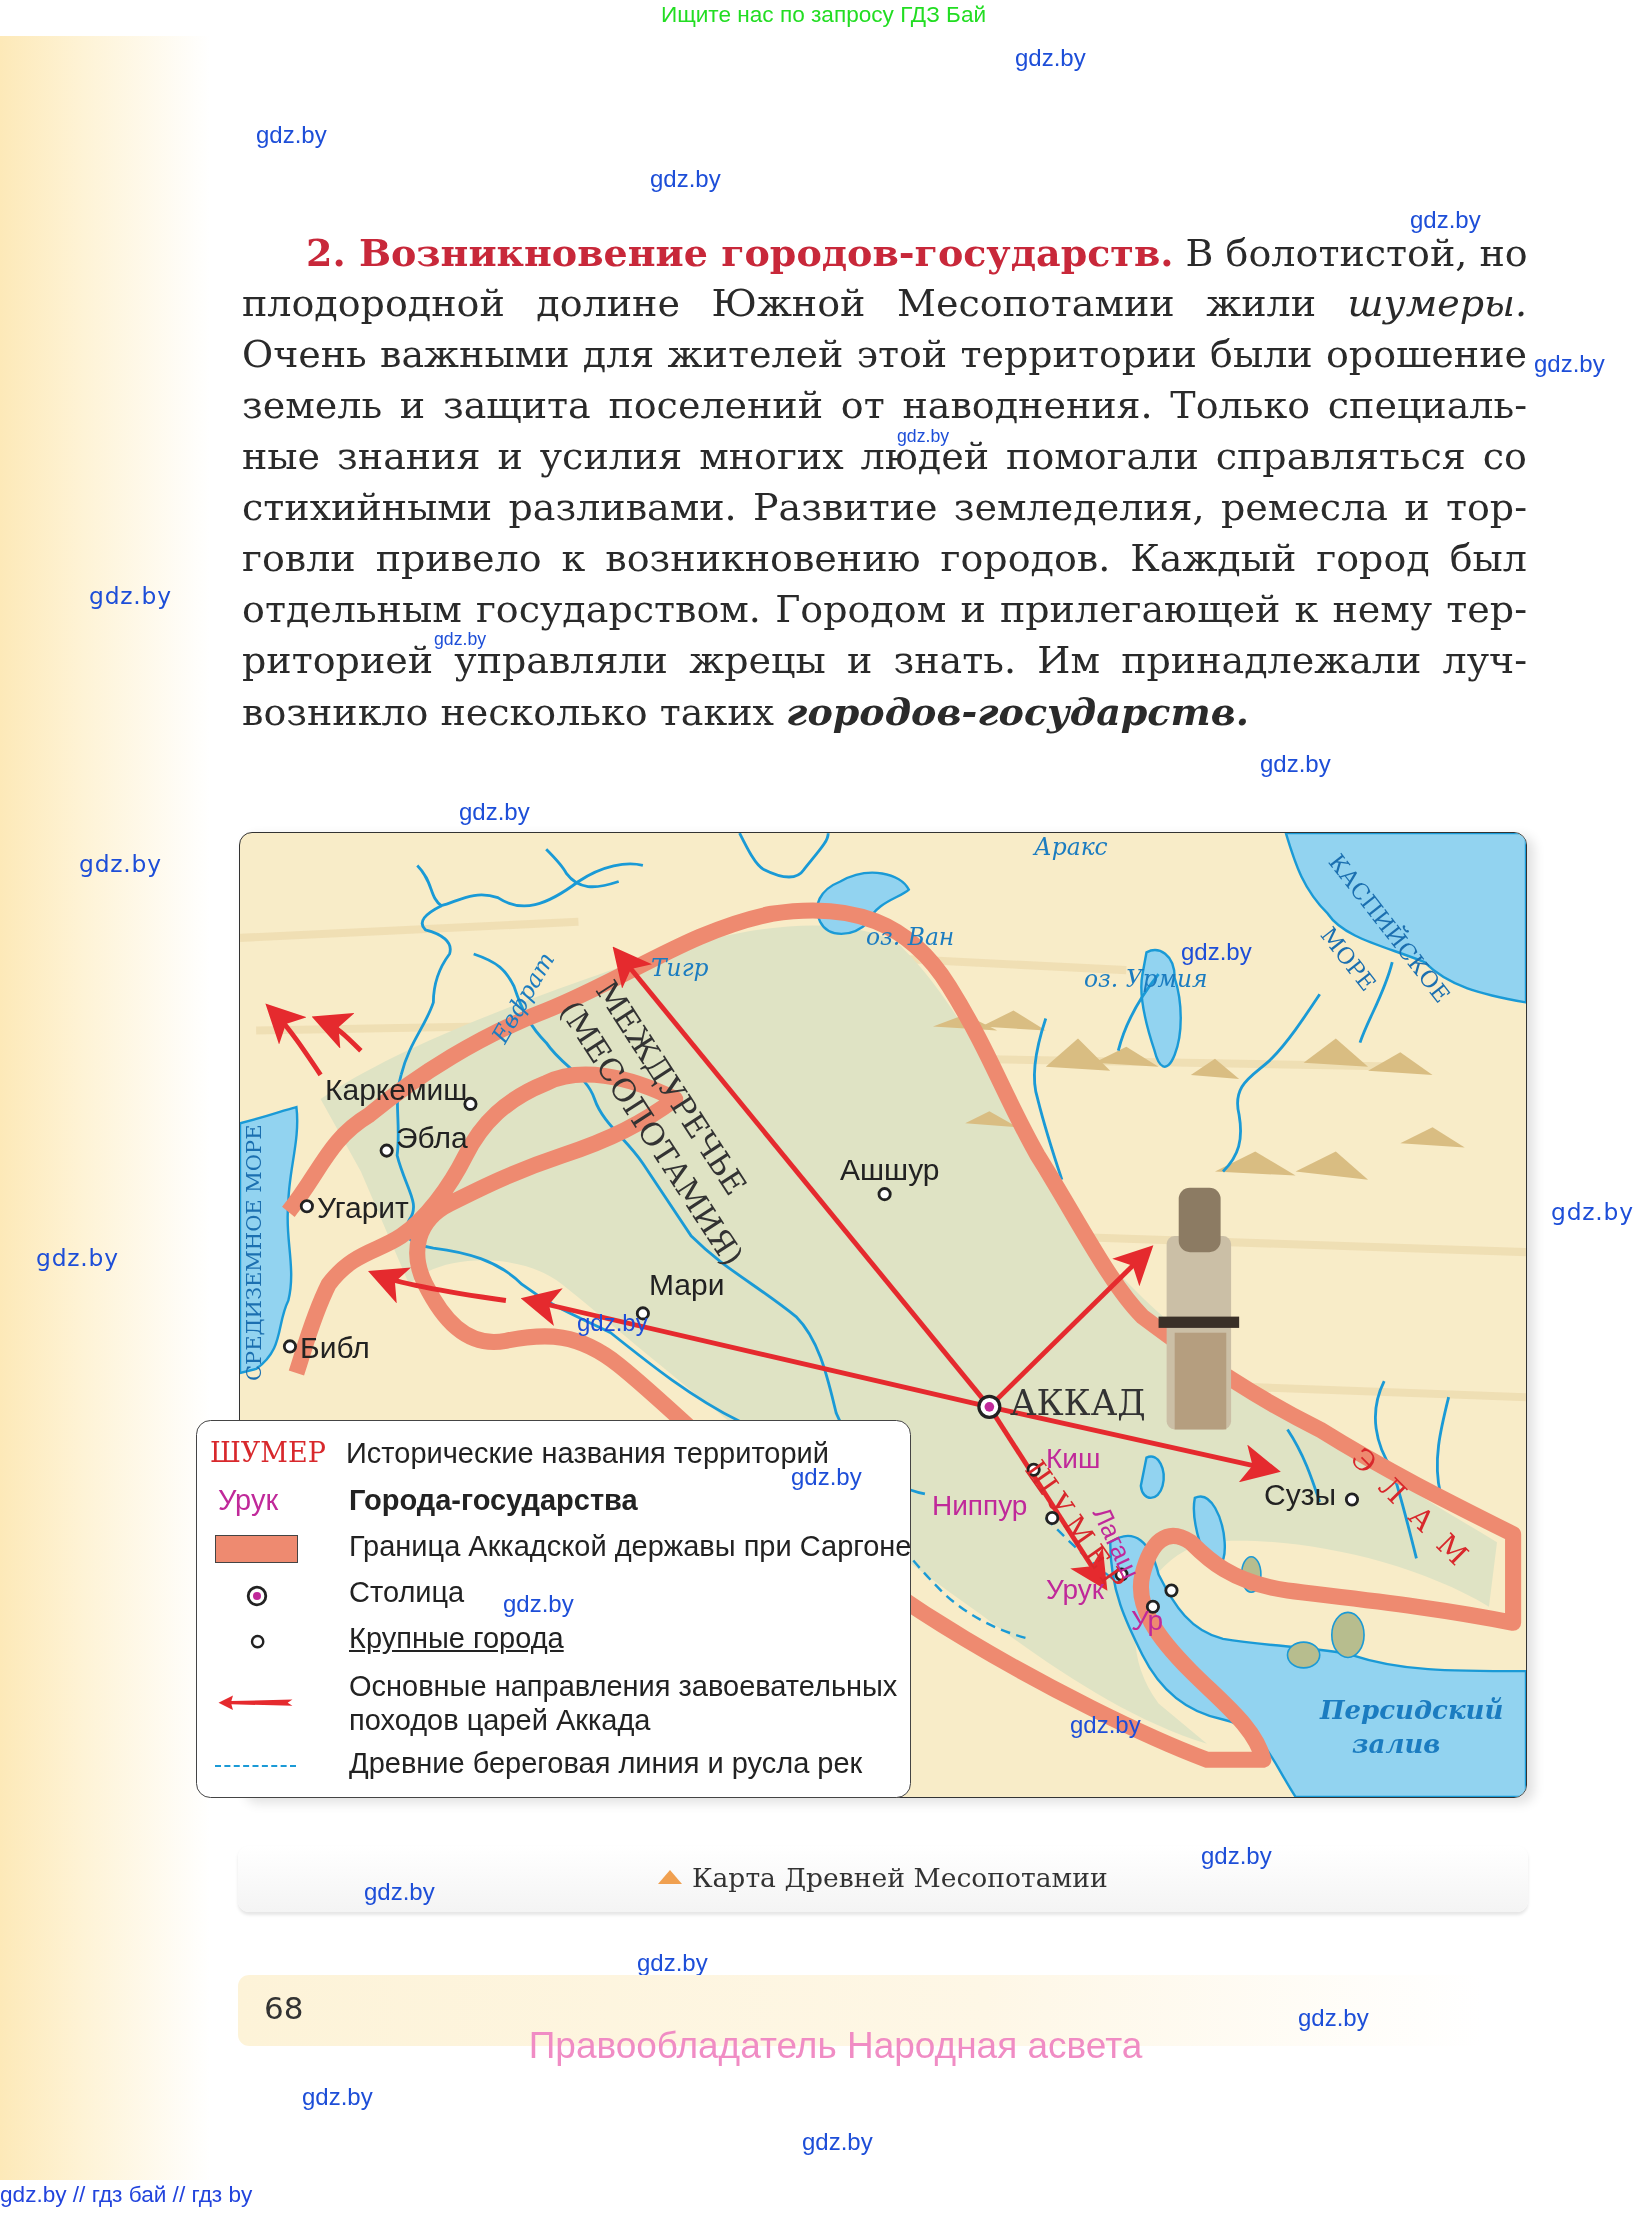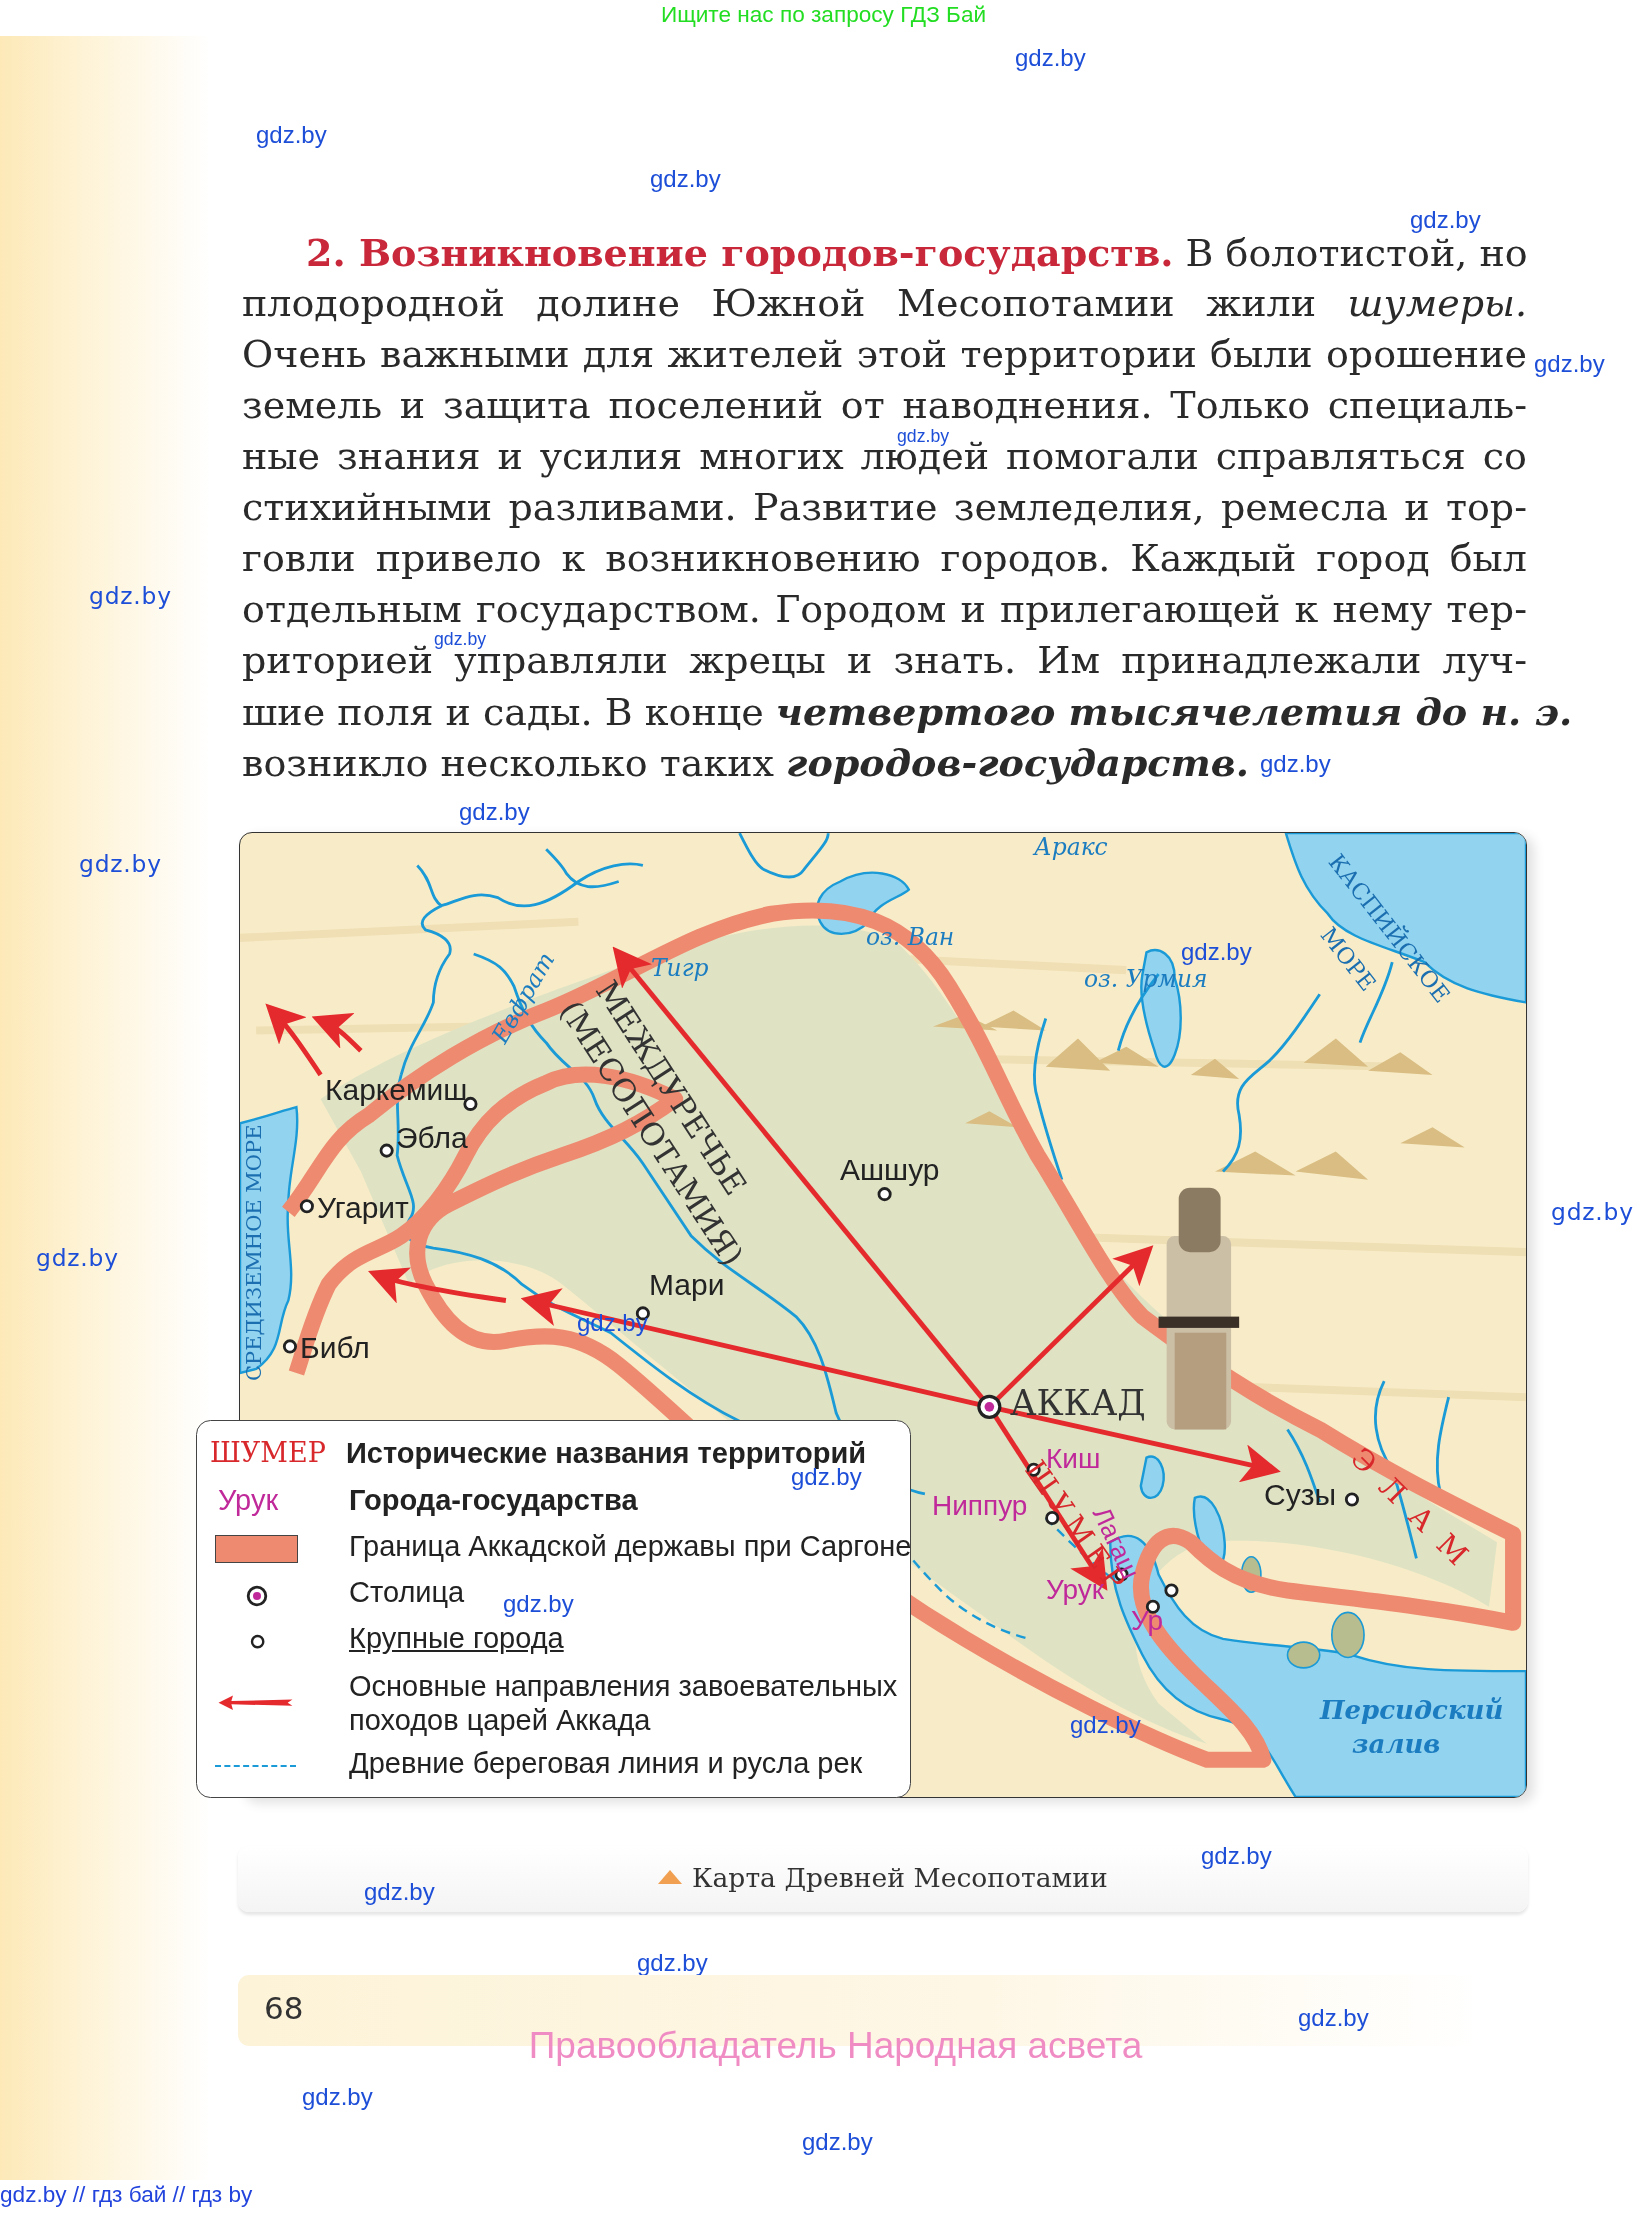--- a/index.html
+++ b/index.html
@@ -116,21 +116,20 @@
 <div class="text-block">
   <span class="line indent"><span class="heading">2. Возникновение городов-государств.</span><span> В болотистой, но</span></span>
   <span class="line"><span>плодородной долине Южной Месопотамии жили </span><span class="ital">шумеры.</span></span>
   <span class="line">Очень важными для жителей этой территории были орошение</span>
   <span class="line">земель и защита поселений от наводнения. Только специаль-</span>
   <span class="line">ные знания и усилия многих людей помогали справляться со</span>
   <span class="line">стихийными разливами. Развитие земледелия, ремесла и тор-</span>
   <span class="line">говли привело к возникновению городов. Каждый город был</span>
   <span class="line">отдельным государством. Городом и прилегающей к нему тер-</span>
   <span class="line">риторией управляли жрецы и знать. Им принадлежали луч-</span>
-  <span class="line"><span>шие поля и сады. В конце </span><span class="bital">четвертого тысячелетия до н. э.</span></span>
   <span class="line last"><span>возникло несколько таких </span><span class="bital">городов-государств.</span></span>
 </div>
 
 <div class="map">
   <svg width="1286" height="964" viewBox="0 0 1596 1196">
     <defs>
       <marker id="ah" markerWidth="8" markerHeight="8" refX="6" refY="4" orient="auto">
         <path d="M0,0 L8,4 L0,8 L2,4 Z" fill="#e52a2e"></path>
       </marker>
     </defs>
@@ -270,21 +269,21 @@
   <div class="map-label citystate" style="left:891px;top:772px;">Ур</div>
 
   <div class="wm" style="left:941px;top:105px;">gdz.by</div>
   <div class="wm" style="left:337px;top:476px;">gdz.by</div>
   <div class="wm" style="left:830px;top:878px;">gdz.by</div>
 </div>
 
 <div class="legend">
   <div class="legend-row" style="top:16px;">
     <span class="legend-sym" style="left:13px;top:0;color:#d8282c;font-family:'DejaVu Serif',serif;font-size:27px;">ШУМЕР</span>
-    <span class="legend-text" style="left:149px;top:0;font-weight:bold;">Исторические названия территорий</span>
+    <span class="legend-text" style="left:149px;top:0;">Исторические названия территорий</span>
   </div>
   <div class="legend-row" style="top:63px;">
     <span class="legend-sym" style="left:21px;top:0;color:#c0299a;font-size:29px;">Урук</span>
     <span class="legend-text" style="top:0;font-weight:bold;">Города-государства</span>
   </div>
   <div class="legend-row" style="top:109px;">
     <span class="legend-sym" style="left:17.7px;top:4.8px;width:81px;height:26px;background:#ee8a70;border:1.6px solid #444;display:block;"></span>
     <span class="legend-text" style="top:0;">Граница Аккадской державы при Саргоне</span>
   </div>
   <div class="legend-row" style="top:155px;">

